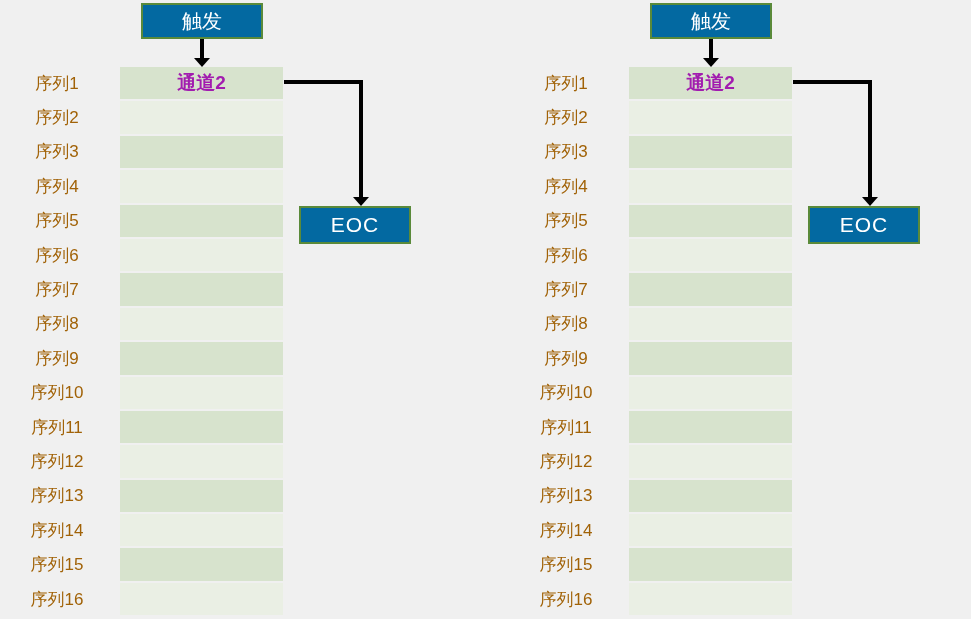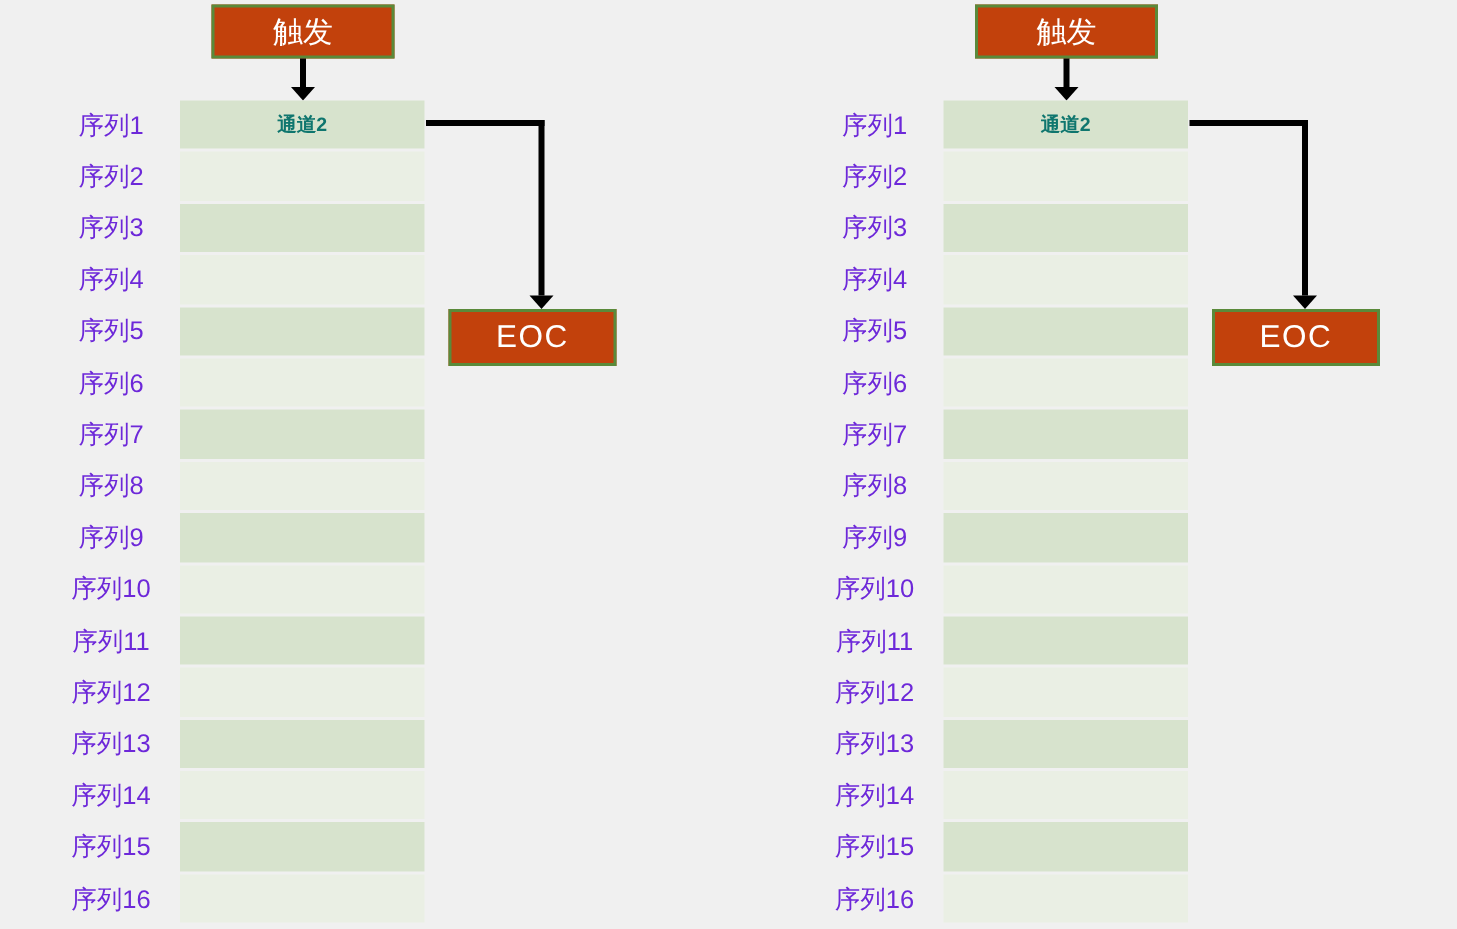--- a/index.html
+++ b/index.html
@@ -20,21 +20,21 @@
     position: absolute;
     top: 0;
     width: 462px;
     height: 619px;
   }
   .diagram.left  { left: 0; }
   .diagram.right { left: 509px; }
 
   .green-box {
     position: absolute;
-    background: #c2410c;
+    background: #0369a1;
     border: 2px solid #5a8a3a;
     color: #ffffff;
     display: flex;
     align-items: center;
     justify-content: center;
   }
   .trigger-box {
     left: 141px; top: 3px;
     width: 122px; height: 36px;
     font-size: 20px;
@@ -71,30 +71,30 @@
     height: 32.4px;
     margin-bottom: 2px;
     background: #eaefe4;
     display: flex;
     align-items: center;
     justify-content: center;
   }
   .row:nth-child(odd) { background: #d7e3cd; }
   .channel-text {
     font-weight: bold;
-    color: #0f766e;
-    font-size: 13px;
+    color: #a21caf;
+    font-size: 19px;
   }
 
   
   .labels {
     position: absolute;
-    left: 22px; top: 67px;
+    left: 5px; top: 67px;
     width: 104px;
-    color: #6d28d9;
+    color: #a16207;
     font-size: 17px;
   }
   .label {
     height: 32.4px;
     margin-bottom: 2px;
     display: flex;
     align-items: center;
     justify-content: center;
     white-space: nowrap;
   }

